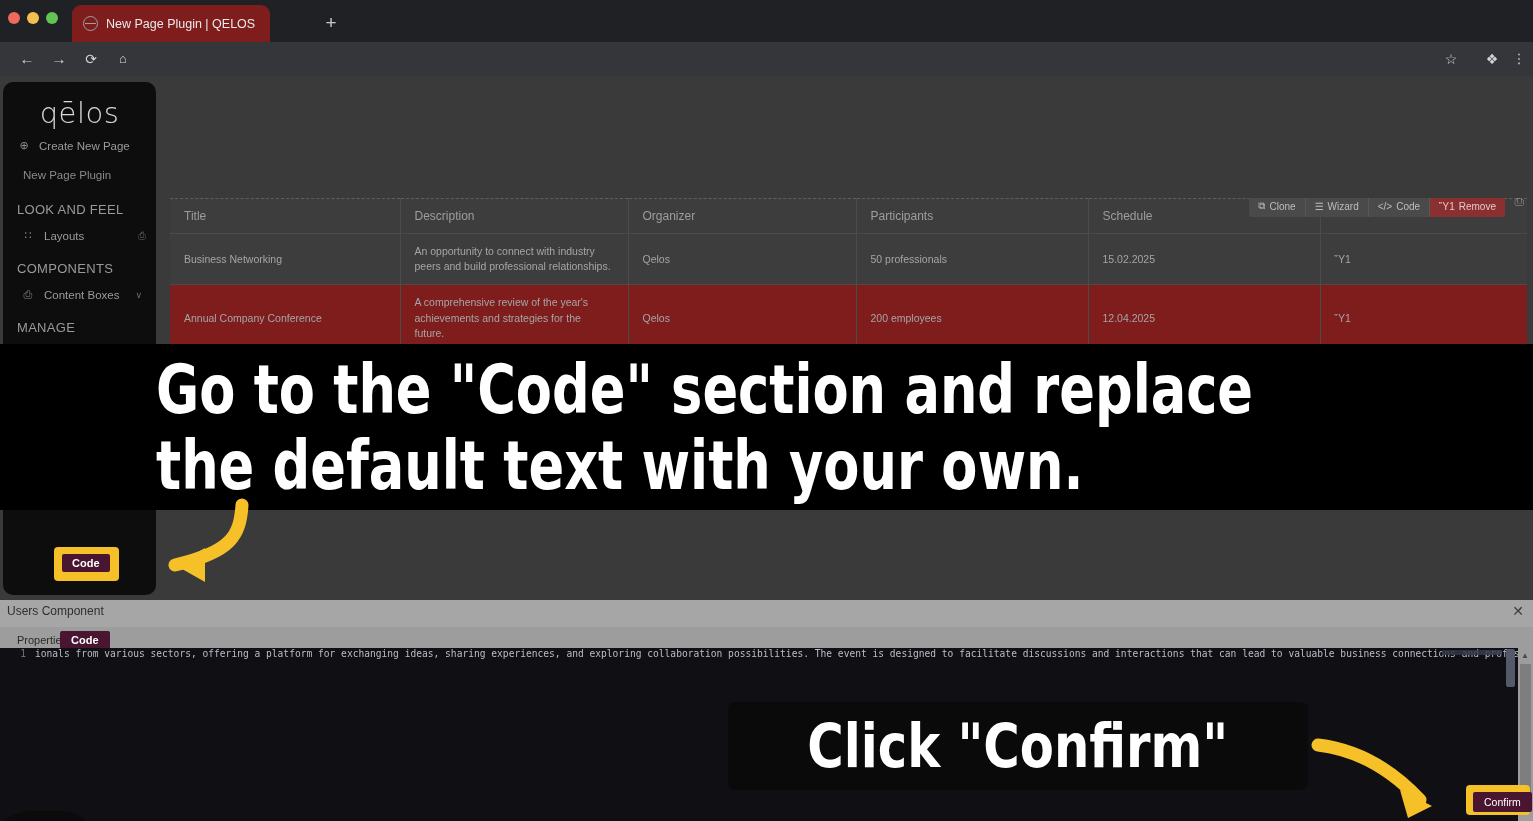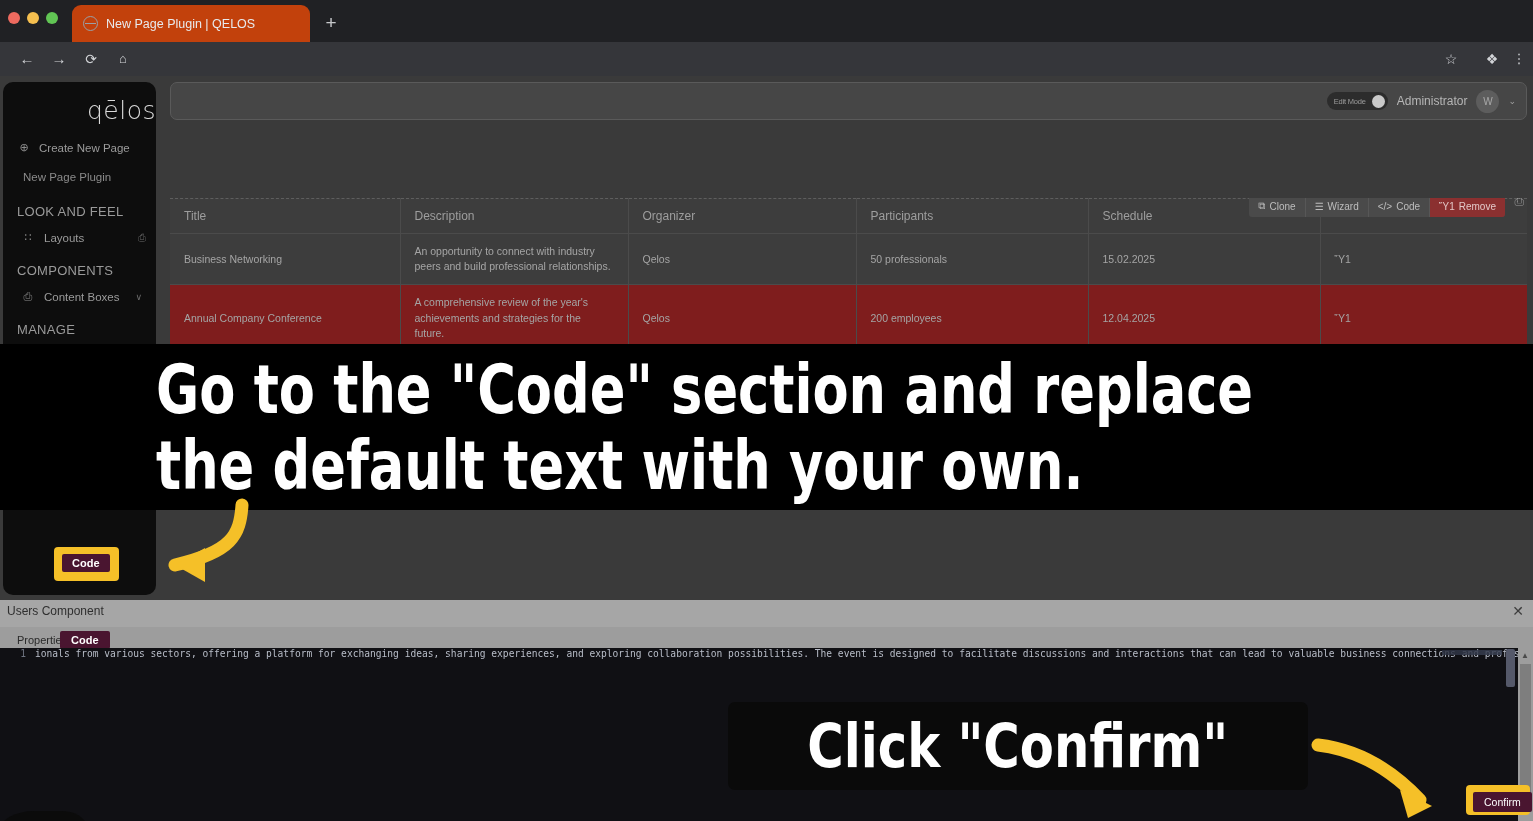--- a/index.html
+++ b/index.html
@@ -15,22 +15,22 @@
     position: absolute; left: 0; top: 0; width: 1533px; height: 42px;
     background: #202124;
   }
   .traffic { position: absolute; left: 8px; top: 12px; display: flex; gap: 7px; }
   .traffic span { width: 12px; height: 12px; border-radius: 50%; display: block; }
   .tl-red { background: #ed6a5f; }
   .tl-yellow { background: #f5bf4f; }
   .tl-green { background: #61c554; }
 
   .tab {
-    position: absolute; left: 72px; top: 5px; width: 238px; height: 37px;
-    background: #c2410c; border-radius: 9px 9px 0 0;
+    position: absolute; left: 72px; top: 5px; width: 198px; height: 37px;
+    background: #7f1d1d; border-radius: 9px 9px 0 0;
     display: flex; align-items: center; padding: 0 11px; gap: 8px;
   }
   .tab-favicon {
     width: 15px; height: 15px; border-radius: 50%;
     border: 1.3px solid #9aa0a6; flex: 0 0 auto; position: relative;
   }
   .tab-favicon::after {
     content: ""; position: absolute; left: 1px; top: 5.5px;
     width: 11px; height: 1.2px; background: #9aa0a6;
   }
@@ -79,22 +79,22 @@
     position: absolute; left: 0; top: 76px; width: 1533px; height: 745px;
     background: #3a3a3a;
   }
 
   
   .sidebar {
     position: absolute; left: 3px; top: 6px; width: 153px; height: 513px;
     background: #0d0d0d; border-radius: 10px; overflow: hidden;
   }
   .logo {
-    margin: 14px 0 8px 0; text-align: right;
-    color: #d9d9d9; font-size: 25px; letter-spacing: 0.5px;
+    margin: 14px 0 1px 0; text-align: center;
+    color: #d9d9d9; font-size: 29px; letter-spacing: 0.5px;
     font-family: "DejaVu Sans", sans-serif; font-weight: 300;
   }
   .side-link {
     display: flex; align-items: center; gap: 8px;
     padding: 8px 14px; color: #9b9b9b; font-size: 11.5px;
   }
   .side-link .ico { width: 14px; flex: 0 0 14px; text-align: center; font-size: 11px; color: #8d8d8d; }
   .side-plugin { padding: 9px 14px 9px 20px; color: #8a8a8a; font-size: 11.5px; }
   .side-section {
     padding: 12px 14px 5px 14px; color: #9a9a9a;
@@ -311,29 +311,20 @@
       <div class="side-row">
         <span class="ico">☰</span>
         <span>Drafts</span>
       </div>
       <div class="side-row">
         <span class="ico">≡</span>
         <span>Blueprints</span>
       </div>
     </div>
 
-    <div class="topbar">
-      <div class="editmode-toggle">
-        <span class="lbl">Edit Mode</span>
-        <span class="knob"></span>
-      </div>
-      <span class="admin-name">Administrator</span>
-      <span class="avatar">W</span>
-      <span class="caret-dn">⌄</span>
-    </div>
 
     <div class="table-panel">
       <div class="comp-toolbar">
         <div class="ct-btn">
           <span>⧉</span>
           <span>Clone</span>
         </div>
         <div class="ct-btn">
           <span>☰</span>
           <span>Wizard</span>

